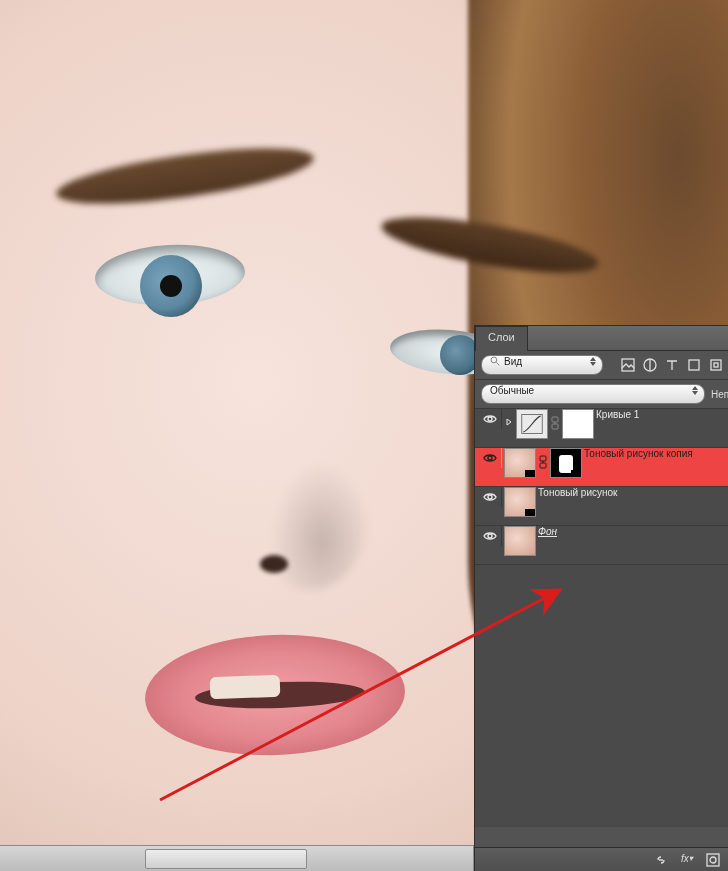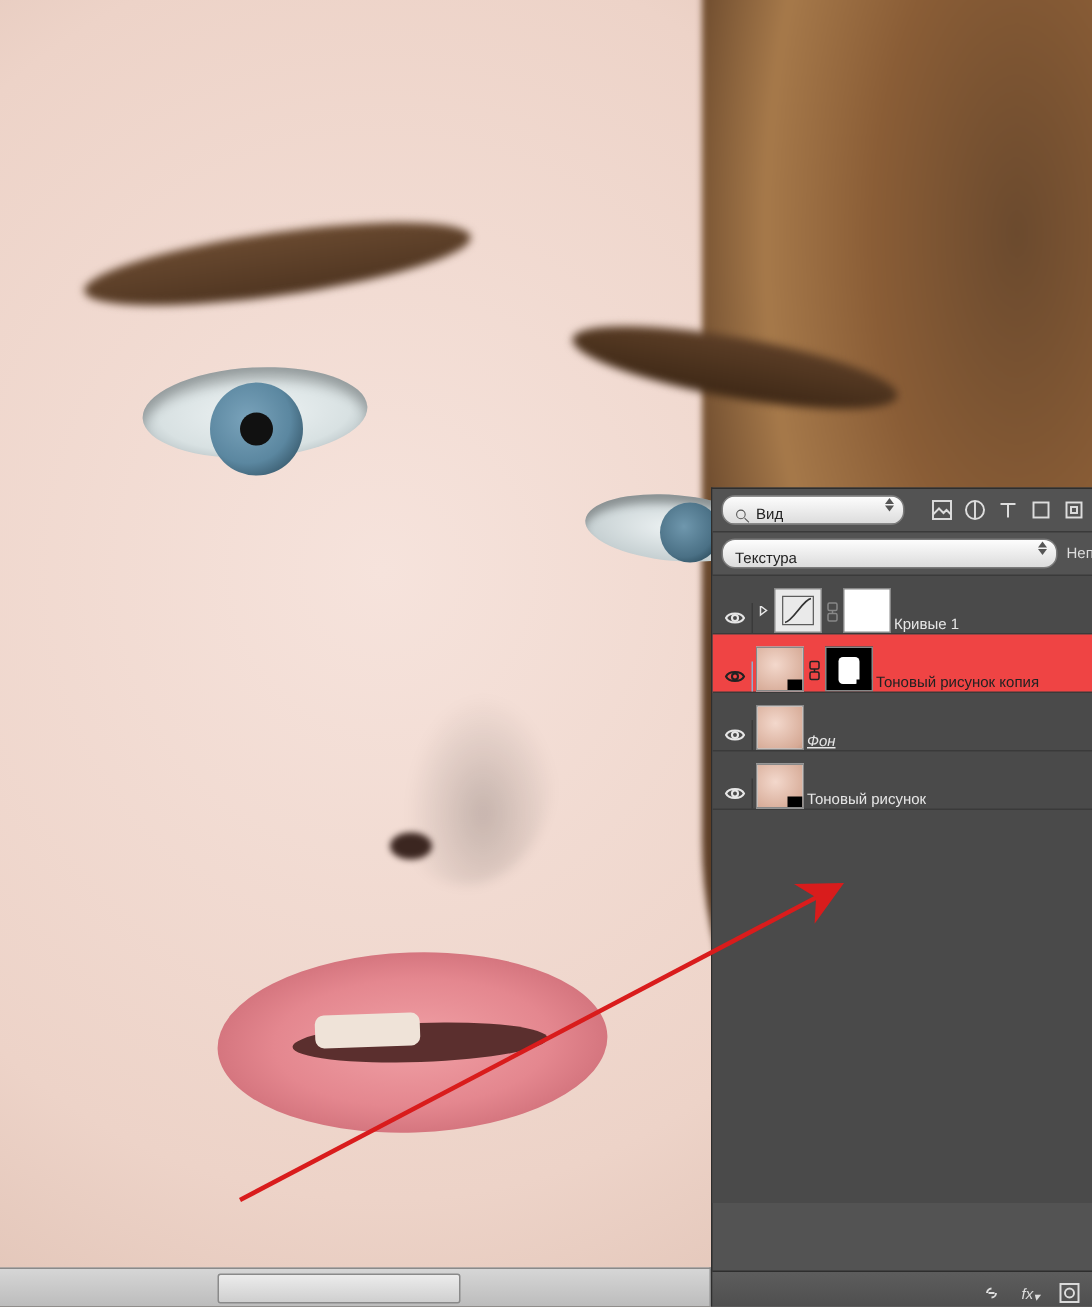--- a/index.html
+++ b/index.html
@@ -59,21 +59,21 @@
     background:#535353;border-left:1px solid #2e2e2e;border-top:1px solid #2e2e2e;
     box-shadow:-1px -1px 0 #6a6a6a inset;color:#e6e6e6}
   .panel .tabbar{height:24px;background:linear-gradient(#6a6a6a,#5a5a5a);
     border-bottom:1px solid #2e2e2e;display:flex}
   .tab{padding:4px 12px 0;height:20px;border-right:1px solid #3a3a3a;color:#ddd;font-size:11px}
   .tab.active{background:#535353;border-top:1px solid #2e2e2e;border-left:1px solid #2e2e2e;
     border-right:1px solid #2e2e2e}
   .toolbar{display:flex;align-items:center;height:28px;padding:0 6px;gap:6px;
     border-bottom:1px solid #3a3a3a;background:#535353}
   .select{flex-shrink:0;height:18px;border-radius:9px;background:linear-gradient(#fdfdfd,#dcdcdc);
-    color:#222;display:flex;align-items:flex-end;padding:0 18px 0 8px;position:relative;
+    color:#222;display:flex;align-items:flex-start;padding:0 18px 0 8px;position:relative;
     border:1px solid #7a7a7a;font-size:10px}
   .select:after{content:"";position:absolute;right:6px;top:6px;width:0;height:0;
     border-left:3px solid transparent;border-right:3px solid transparent;border-top:4px solid #555}
   .select:before{content:"";position:absolute;right:6px;top:1px;width:0;height:0;
     border-left:3px solid transparent;border-right:3px solid transparent;border-bottom:4px solid #555}
   .search-select{width:94px}
   .icon-row{display:flex;gap:8px;margin-left:auto;color:#ddd}
   .mini-icon{width:14px;height:14px;display:flex;align-items:center;justify-content:center}
   .mini-icon svg{width:14px;height:14px;fill:none;stroke:#ddd;stroke-width:1.3}
 
@@ -84,21 +84,21 @@
 
   .lockrow{display:flex;align-items:center;gap:4px;height:24px;padding:0 6px;
     border-bottom:1px solid #3a3a3a;color:#ccc;font-size:10px}
   .lockrow .mini{width:14px;height:14px;border:1px solid #777;border-radius:2px;
     display:flex;align-items:center;justify-content:center;background:#4a4a4a}
   .lockrow .mini svg{width:10px;height:10px;fill:#ccc;stroke:#ccc}
   .fill-lbl{margin-left:auto}
 
   .layers{background:#4a4a4a;height:calc(100% - 24px - 28px - 28px - 24px - 26px);
     overflow:hidden}
-  .layer{display:flex;align-items:flex-end;height:38px;border-bottom:1px solid #3a3a3a;
+  .layer{display:flex;align-items:flex-start;height:38px;border-bottom:1px solid #3a3a3a;
     padding:0 4px;gap:2px}
   .layer.sel{background:#ef4444;color:#222}
   .vis{width:22px;height:20px;display:flex;align-items:center;justify-content:center;
     border-right:1px solid #3a3a3a}
   .layer.sel .vis{border-right-color:#8faed0}
   .vis svg{width:14px;height:10px;fill:none;stroke:currentColor;stroke-width:1.4}
   .thumb-box{width:30px;height:28px;border:1px solid #888;background:#fff;position:relative;
     overflow:hidden;flex-shrink:0}
   .thumb-box.mask{background:#fff}
   .thumb-box.checker{background-image:
@@ -118,21 +118,21 @@
   .link-gap svg{width:8px;height:14px;stroke:#888;fill:none}
   .layer.sel .link-gap svg{stroke:#222}
   .name{flex:1;font-size:10px;white-space:nowrap;overflow:hidden;text-overflow:ellipsis}
   .name.ital{font-style:italic;text-decoration:underline}
   .clip-arrow{width:10px;height:28px;display:flex;align-items:center;justify-content:center}
   .clip-arrow svg{width:8px;height:8px;stroke:currentColor;fill:none}
 
   .footer{position:absolute;bottom:0;left:0;right:0;height:26px;
     background:linear-gradient(#5d5d5d,#4d4d4d);border-top:1px solid #2e2e2e;
     display:flex;align-items:center;justify-content:flex-end;gap:10px;padding:0 8px}
-  .footer .fi{width:16px;height:16px;display:flex;align-items:flex-end;justify-content:center}
+  .footer .fi{width:16px;height:16px;display:flex;align-items:flex-start;justify-content:center}
   .footer .fi svg{width:14px;height:14px;stroke:#ddd;fill:none;stroke-width:1.3}
   .footer .fx{color:#ddd;font-style:italic;font-size:10px}
 
   
   .annotation{position:absolute;left:0;top:0;width:728px;height:871px;pointer-events:none}
   .annotation svg{position:absolute;left:0;top:0}
 </style>
 </head>
 <body>
 
@@ -156,20 +156,23 @@
   </div>
 
   <div class="h-scroll">
     <div class="track">
       <div class="thumb"></div>
     </div>
   </div>
   <div class="canvas-resize"></div>
 
   <div class="panel">
+    <div class="tabbar">
+      <div class="tab active">Слои</div>
+    </div>
 
     <div class="toolbar">
       <div class="select search-select">
         <svg viewBox="0 0 14 14" style="width:10px;height:10px;margin-right:4px">
             <circle cx="5.5" cy="5.5" r="4" stroke="#555" fill="none"></circle>
             <path d="M9 9l4 4" stroke="#555"></path>
           </svg>
         <span>Вид</span>
       </div>
       <div class="icon-row">
@@ -199,21 +202,21 @@
             <svg viewBox="0 0 14 14">
               <rect x="2" y="2" width="10" height="10"></rect>
               <rect x="5" y="5" width="4" height="4"></rect>
             </svg>
           </span>
       </div>
     </div>
 
     <div class="blendrow">
       <div class="select blend-select">
-        <span>Текстура</span>
+        <span>Обычные</span>
       </div>
       <span class="opacity-lbl">Непрозрачн</span>
     </div>
 
 
     <div class="layers">
 
       <div class="layer">
         <span class="vis">
             <svg viewBox="0 0 14 10">
@@ -272,36 +275,36 @@
 
       <div class="layer">
         <span class="vis">
             <svg viewBox="0 0 14 10">
               <path d="M1 5c2-4 10-4 12 0-2 4-10 4-12 0z"></path>
               <circle cx="7" cy="5" r="2"></circle>
             </svg>
           </span>
         <div class="thumb-box photo">
           <div class="mini-face"></div>
-        </div>
-        <span class="name ital">Фон</span>
+          <div class="badge"></div>
+        </div>
+        <span class="name">Тоновый рисунок</span>
       </div>
 
       <div class="layer">
         <span class="vis">
             <svg viewBox="0 0 14 10">
               <path d="M1 5c2-4 10-4 12 0-2 4-10 4-12 0z"></path>
               <circle cx="7" cy="5" r="2"></circle>
             </svg>
           </span>
         <div class="thumb-box photo">
           <div class="mini-face"></div>
-          <div class="badge"></div>
-        </div>
-        <span class="name">Тоновый рисунок</span>
+        </div>
+        <span class="name ital">Фон</span>
       </div>
 
     </div>
 
     <div class="footer">
       <span class="fi">
           <svg viewBox="0 0 14 14">
             <path d="M4 7a3 3 0 013-3h0M10 7a3 3 0 01-3 3h0M5 7h4"></path>
           </svg>
         </span>

